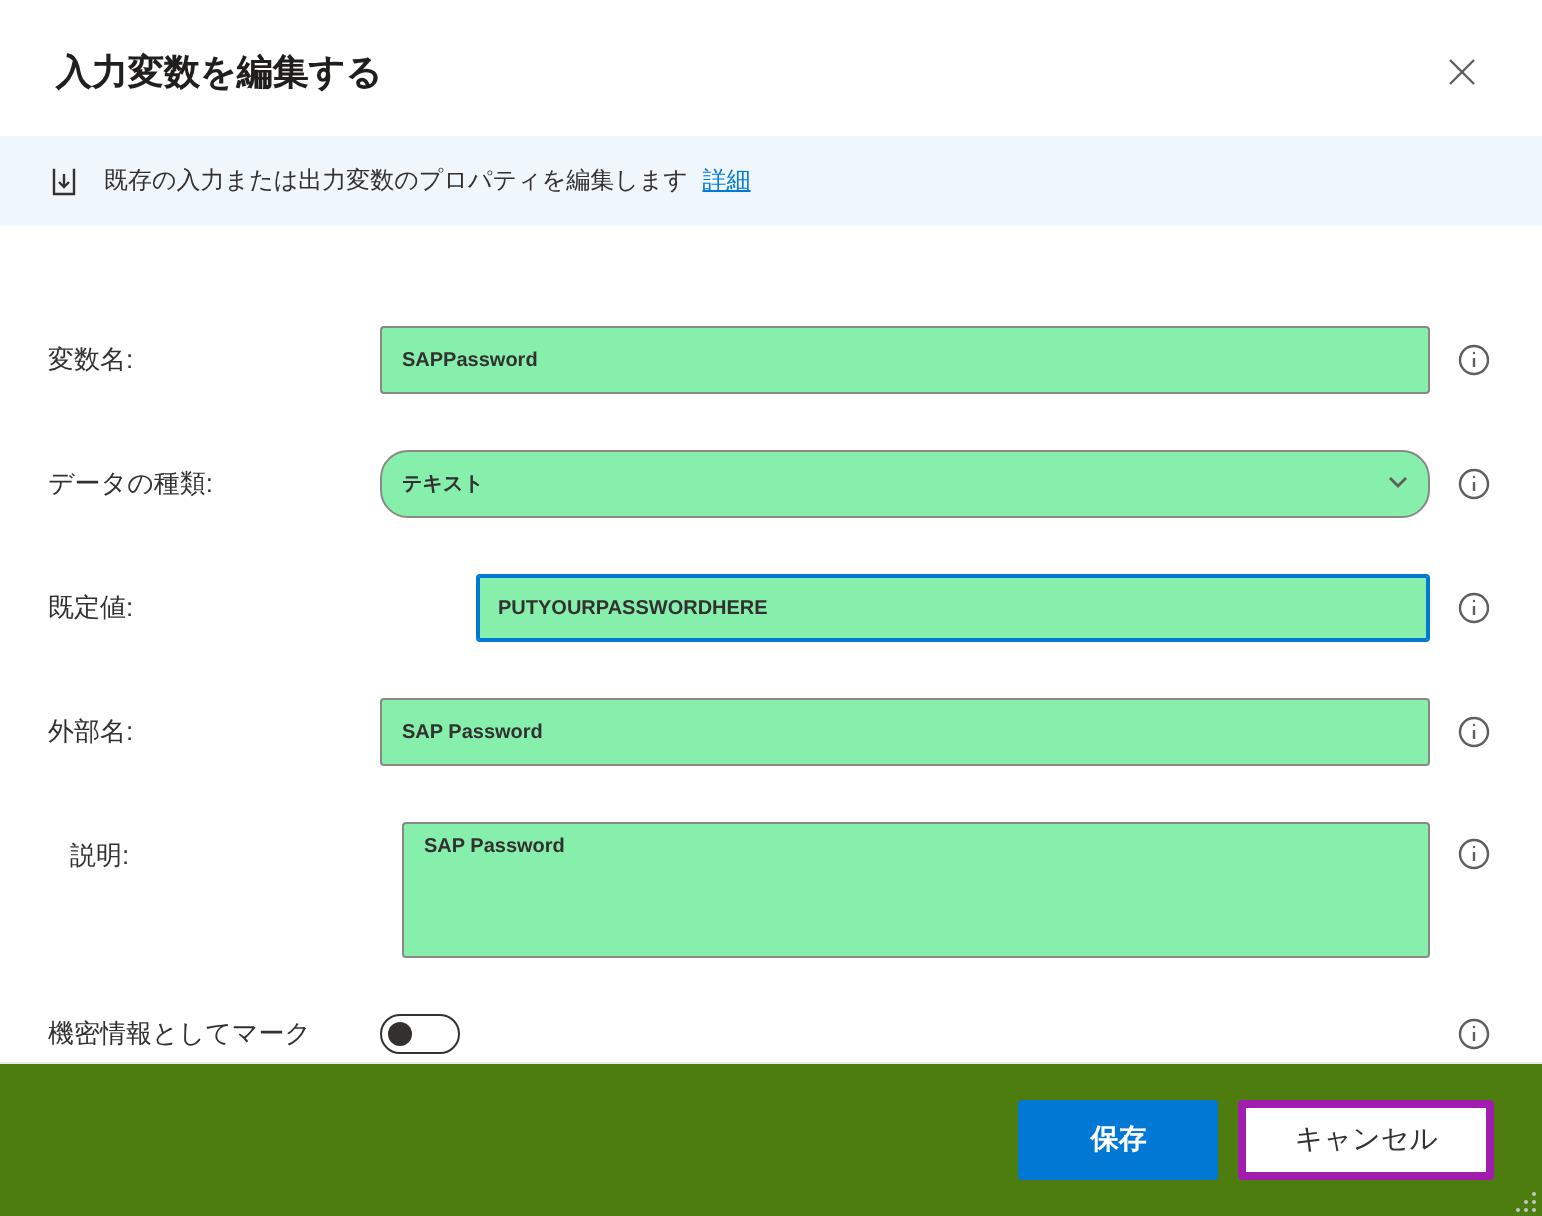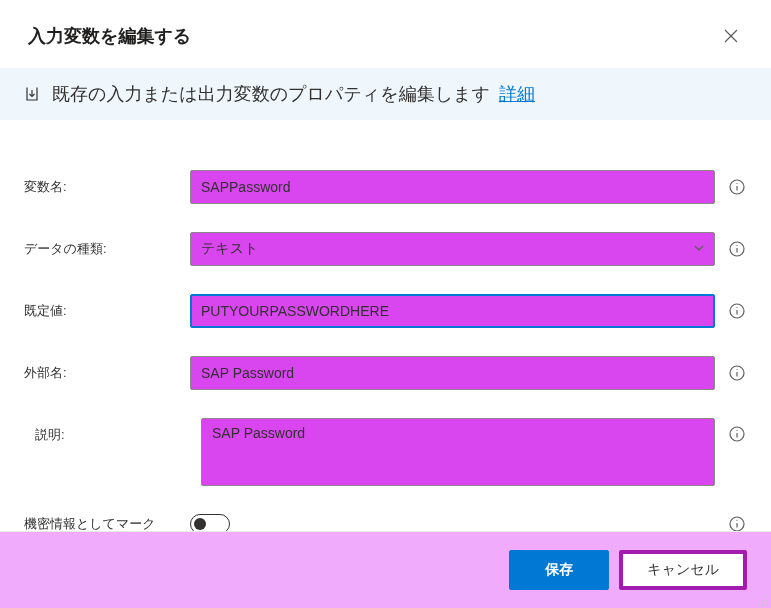--- a/index.html
+++ b/index.html
@@ -37,21 +37,21 @@
     }
     .close-btn svg { width: 14px; height: 14px; }
     .info-banner {
       background: #eff6fc;
       padding: 14px 24px;
       display: flex;
       align-items: center;
       gap: 12px;
     }
     .info-banner-icon { width: 16px; height: 16px; flex-shrink: 0; color: #323130; }
-    .info-banner-text { font-size: 18px; color: #323130; }
+    .info-banner-text { font-size: 12px; color: #323130; }
     .info-link { color: #0078d4; text-decoration: underline; cursor: pointer; margin-left: 4px; }
     .form-body {
       padding: 50px 24px 24px 24px;
     }
     .form-row {
       display: flex;
       align-items: center;
       margin-bottom: 28px;
     }
     .form-row.align-top { align-items: flex-start; }
@@ -68,38 +68,41 @@
       align-items: center;
       gap: 12px;
     }
     .form-control-wrap.align-top { align-items: flex-start; }
     .form-control-wrap.align-top .info-icon-btn { margin-top: 6px; }
     .text-input, .select-input, .textarea-input {
       flex: 1;
       border: 1px solid #8a8886;
       border-radius: 2px;
       padding: 6px 10px;
-      font-size: 14px;
+      font-size: 10px;
       font-family: inherit;
       height: 34px;
-      background: #d946ef;
+      background: #86efac;
       color: #323130;
+      font-weight: bold;
     }
     .text-input.focused {
       border: 1px solid #0078d4;
       box-shadow: inset 0 0 0 1px #0078d4;
+      margin-left: 48px;
     }
     .textarea-input {
       height: 68px;
       resize: none;
     }
     .select-input {
       appearance: none;
       padding-right: 52px;
       cursor: pointer;
+      border-radius: 14px;
     }
     .select-wrap {
       position: relative;
       flex: 1;
       display: flex;
     }
     .select-chevron {
       position: absolute;
       right: 10px;
       top: 50%;
@@ -143,21 +146,21 @@
     .dialog-footer {
       position: absolute;
       bottom: 0;
       left: 0;
       right: 0;
       border-top: 1px solid #edebe9;
       padding: 18px 24px;
       display: flex;
       justify-content: flex-end;
       gap: 10px;
-      background: #f0abfc;
+      background: #4d7c0f;
     }
     .btn {
       padding: 7px 24px;
       font-size: 14px;
       font-family: inherit;
       border-radius: 2px;
       cursor: pointer;
       min-width: 100px;
       text-align: center;
     }

